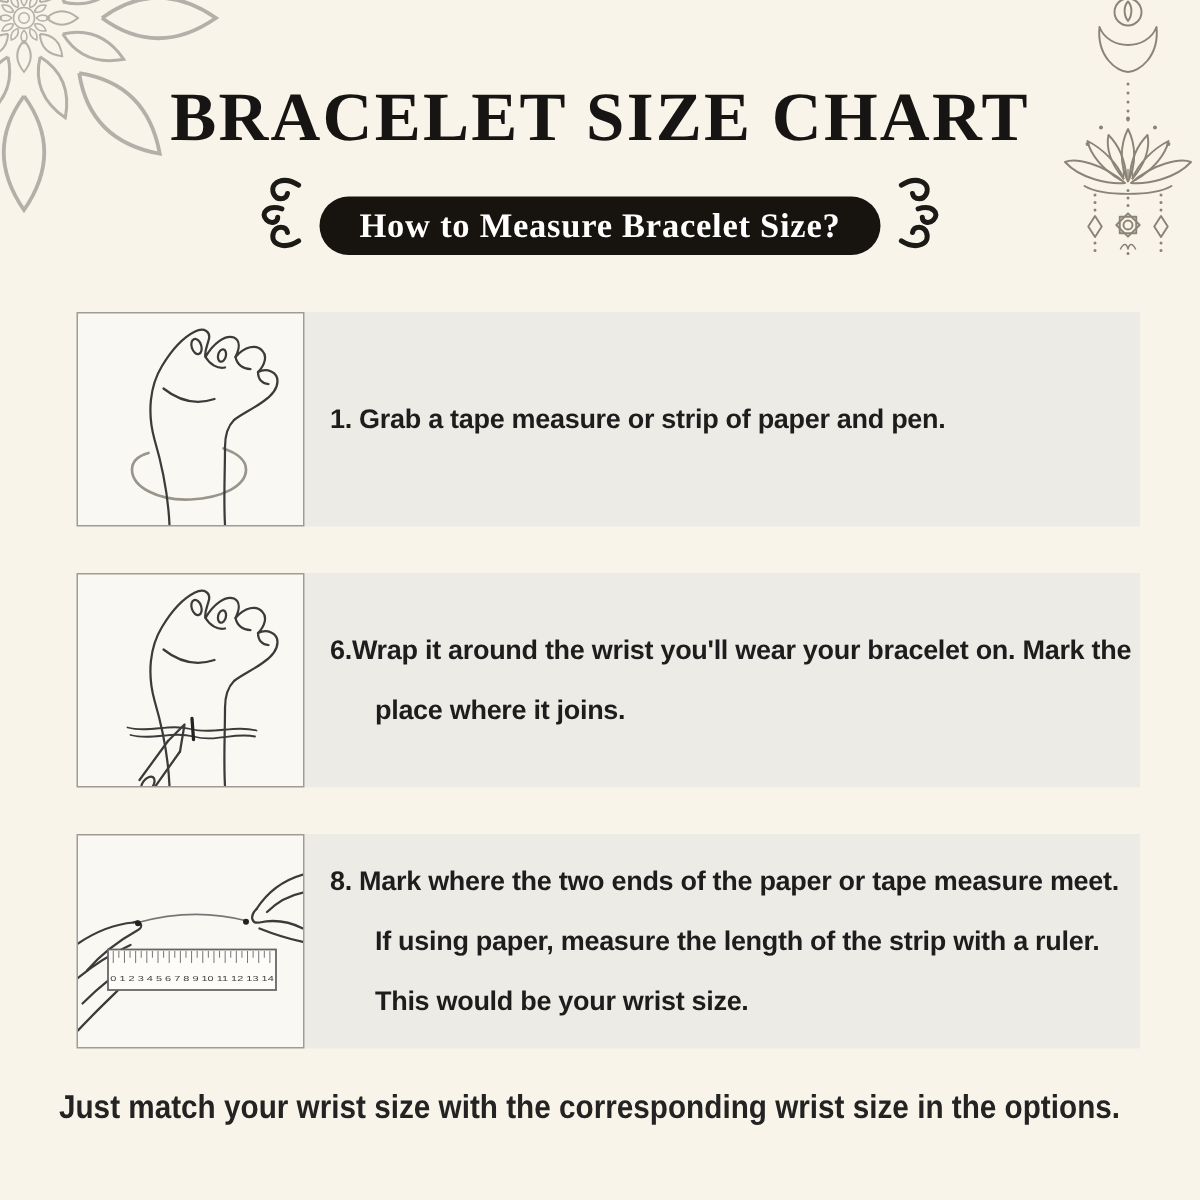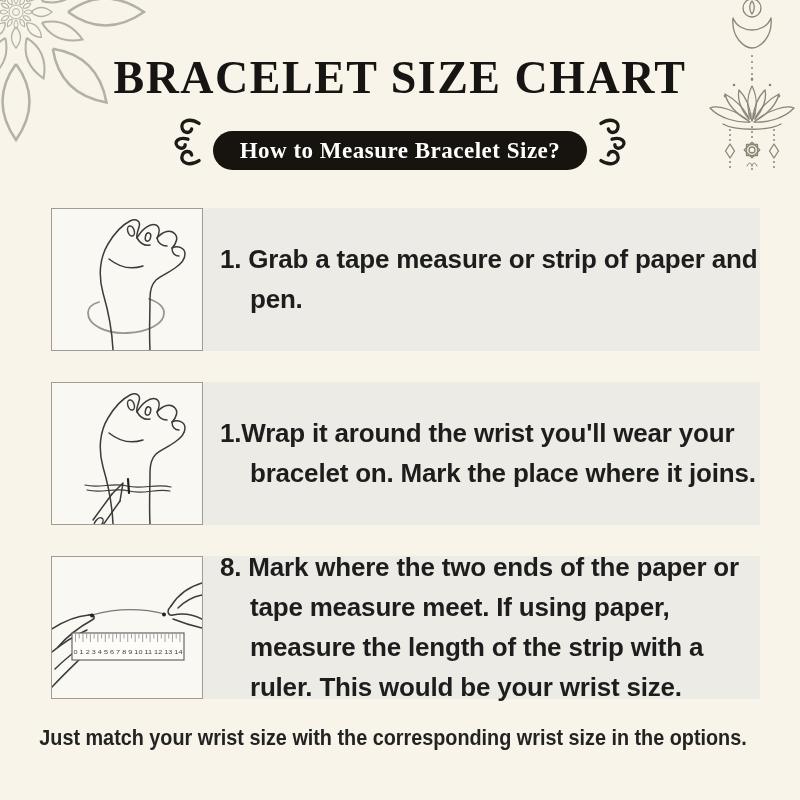--- a/index.html
+++ b/index.html
@@ -37,21 +37,21 @@
   .steps{width:709px;margin:38px 0 0 51px;display:flex;flex-direction:column;gap:31px;}
   .step-row{background:#edebe5;height:143px;display:flex;}
   .illus{
     width:152px;height:143px;flex:none;box-sizing:border-box;
     background:#faf8f2;border:1px solid #a09c94;
   }
   .illus svg{display:block;width:100%;height:100%;}
   .step-text-wrap{flex:1;display:flex;align-items:center;padding-left:17px;}
   .step-text{
     margin:0;width:508px;
-    font-size:26px;font-weight:bold;letter-spacing:-0.2px;
+    font-size:18px;font-weight:bold;letter-spacing:-0.2px;
     line-height:40px;color:#1d1d1d;
     padding-left:30px;text-indent:-30px;
   }
   
   .footer{margin-top:26px;text-align:left;}
   .footer-note{
     display:inline-block;margin:0;white-space:nowrap;
     font-size:22px;font-weight:bold;color:#232323;
     transform:scaleX(0.9);transform-origin:center;
   }
@@ -235,21 +235,21 @@
             <path d="M33,102 C48,106 60,99 75,103 C90,107 104,100 119,104" stroke-width="1.2"></path>
             <path d="M35,107 C50,111 62,104 77,108 C92,112 104,105 118,108" stroke-width="1.2"></path>
             <line x1="76" y1="96" x2="77" y2="110" stroke-width="2.2" stroke="#222222"></line>
             <path d="M41,137 L60,111 M51,142 L68,118"></path>
             <ellipse cx="46.5" cy="140" rx="6" ry="3.5" transform="rotate(-54 46.5 140)"></ellipse>
             <path d="M60,111 L71,100 L68,118"></path>
           </g>
         </svg>
       </div>
       <div class="step-text-wrap">
-        <p class="step-text">1.Wrap it around the wrist you'll wear your bracelet on. Mark the place where it joins.</p>
+        <p class="step-text">6.Wrap it around the wrist you'll wear your bracelet on. Mark the place where it joins.</p>
       </div>
     </section>
 
     <section class="step-row">
       <div class="illus">
         <svg viewBox="0 0 150 141" aria-hidden="true">
           <g class="sketch" stroke-width="1.4">
             <path d="M0,72 C12,64 25,59 37,58"></path>
             <path d="M37,58 C42,56 44,61 40,63 C31,68 18,76 6,90"></path>
             <path d="M0,95 C12,85 24,78 35,73"></path>

